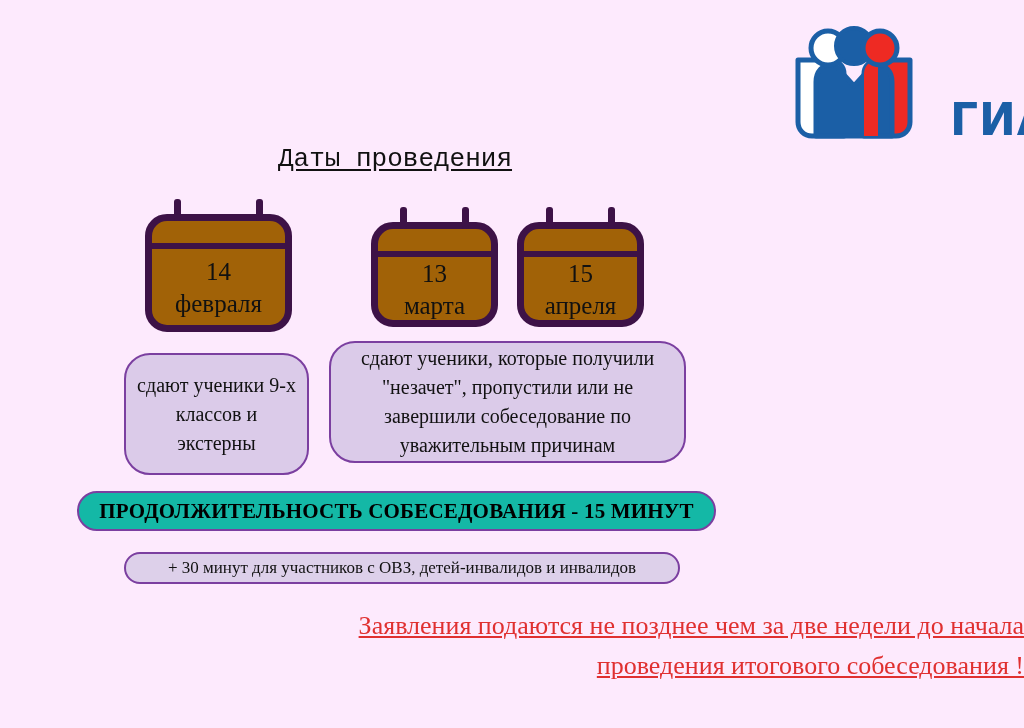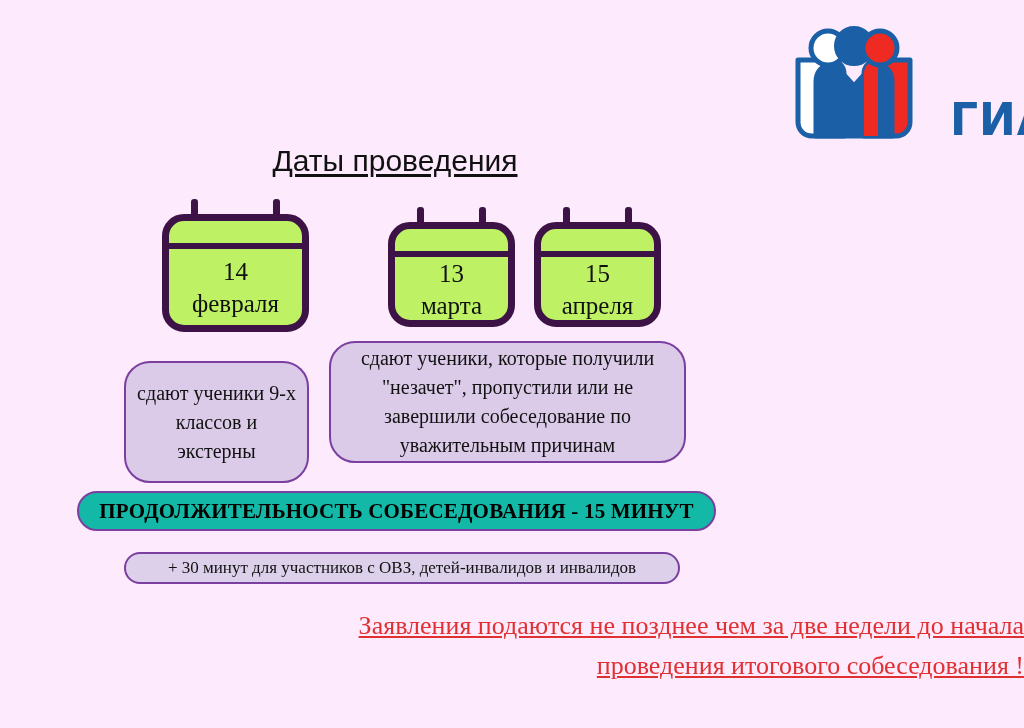--- a/index.html
+++ b/index.html
@@ -64,35 +64,34 @@
     margin-left: 6px;
     line-height: 1;
   }
 
   
   .dates-heading {
     position: absolute;
     left: 0; top: 144px;
     width: 790px;
     text-align: center;
-    font-family: Liberation Sans, sans-serif;
-    font-size: 30px;
+    font-family: Liberation Mono, monospace;
+    font-size: 26px;
     color: #111;
     text-decoration: underline;
     text-underline-offset: 3px;
   }
 
   
   .cal {
     position: absolute;
     box-sizing: border-box;
     border: 7px solid #3d1247;
     border-radius: 22px;
-    background: #bef264;
-    margin-left: 17px;
+    background: #a16207;
   }
   .cal .ring {
     position: absolute;
     top: -22px;
     width: 7px;
     height: 22px;
     background: #3d1247;
     border-radius: 3px;
   }
   .cal .ring.l { left: 22px; }
@@ -133,21 +132,21 @@
     display: flex;
     align-items: center;
     justify-content: center;
     text-align: center;
     font-family: "Liberation Serif", serif;
     font-size: 20px;
     color: #111;
     line-height: 1.45;
     padding: 6px 10px;
   }
-  #aud-0 { left: 124px; top: 361px; width: 185px; height: 122px; }
+  #aud-0 { left: 124px; top: 353px; width: 185px; height: 122px; }
   #aud-1 { left: 329px; top: 341px; width: 357px; height: 122px; }
 
   
   .duration {
     position: absolute;
     left: 77px; top: 491px;
     width: 639px; height: 40px;
     box-sizing: border-box;
     border: 2px solid #7b3fa0;
     border-radius: 22px;

